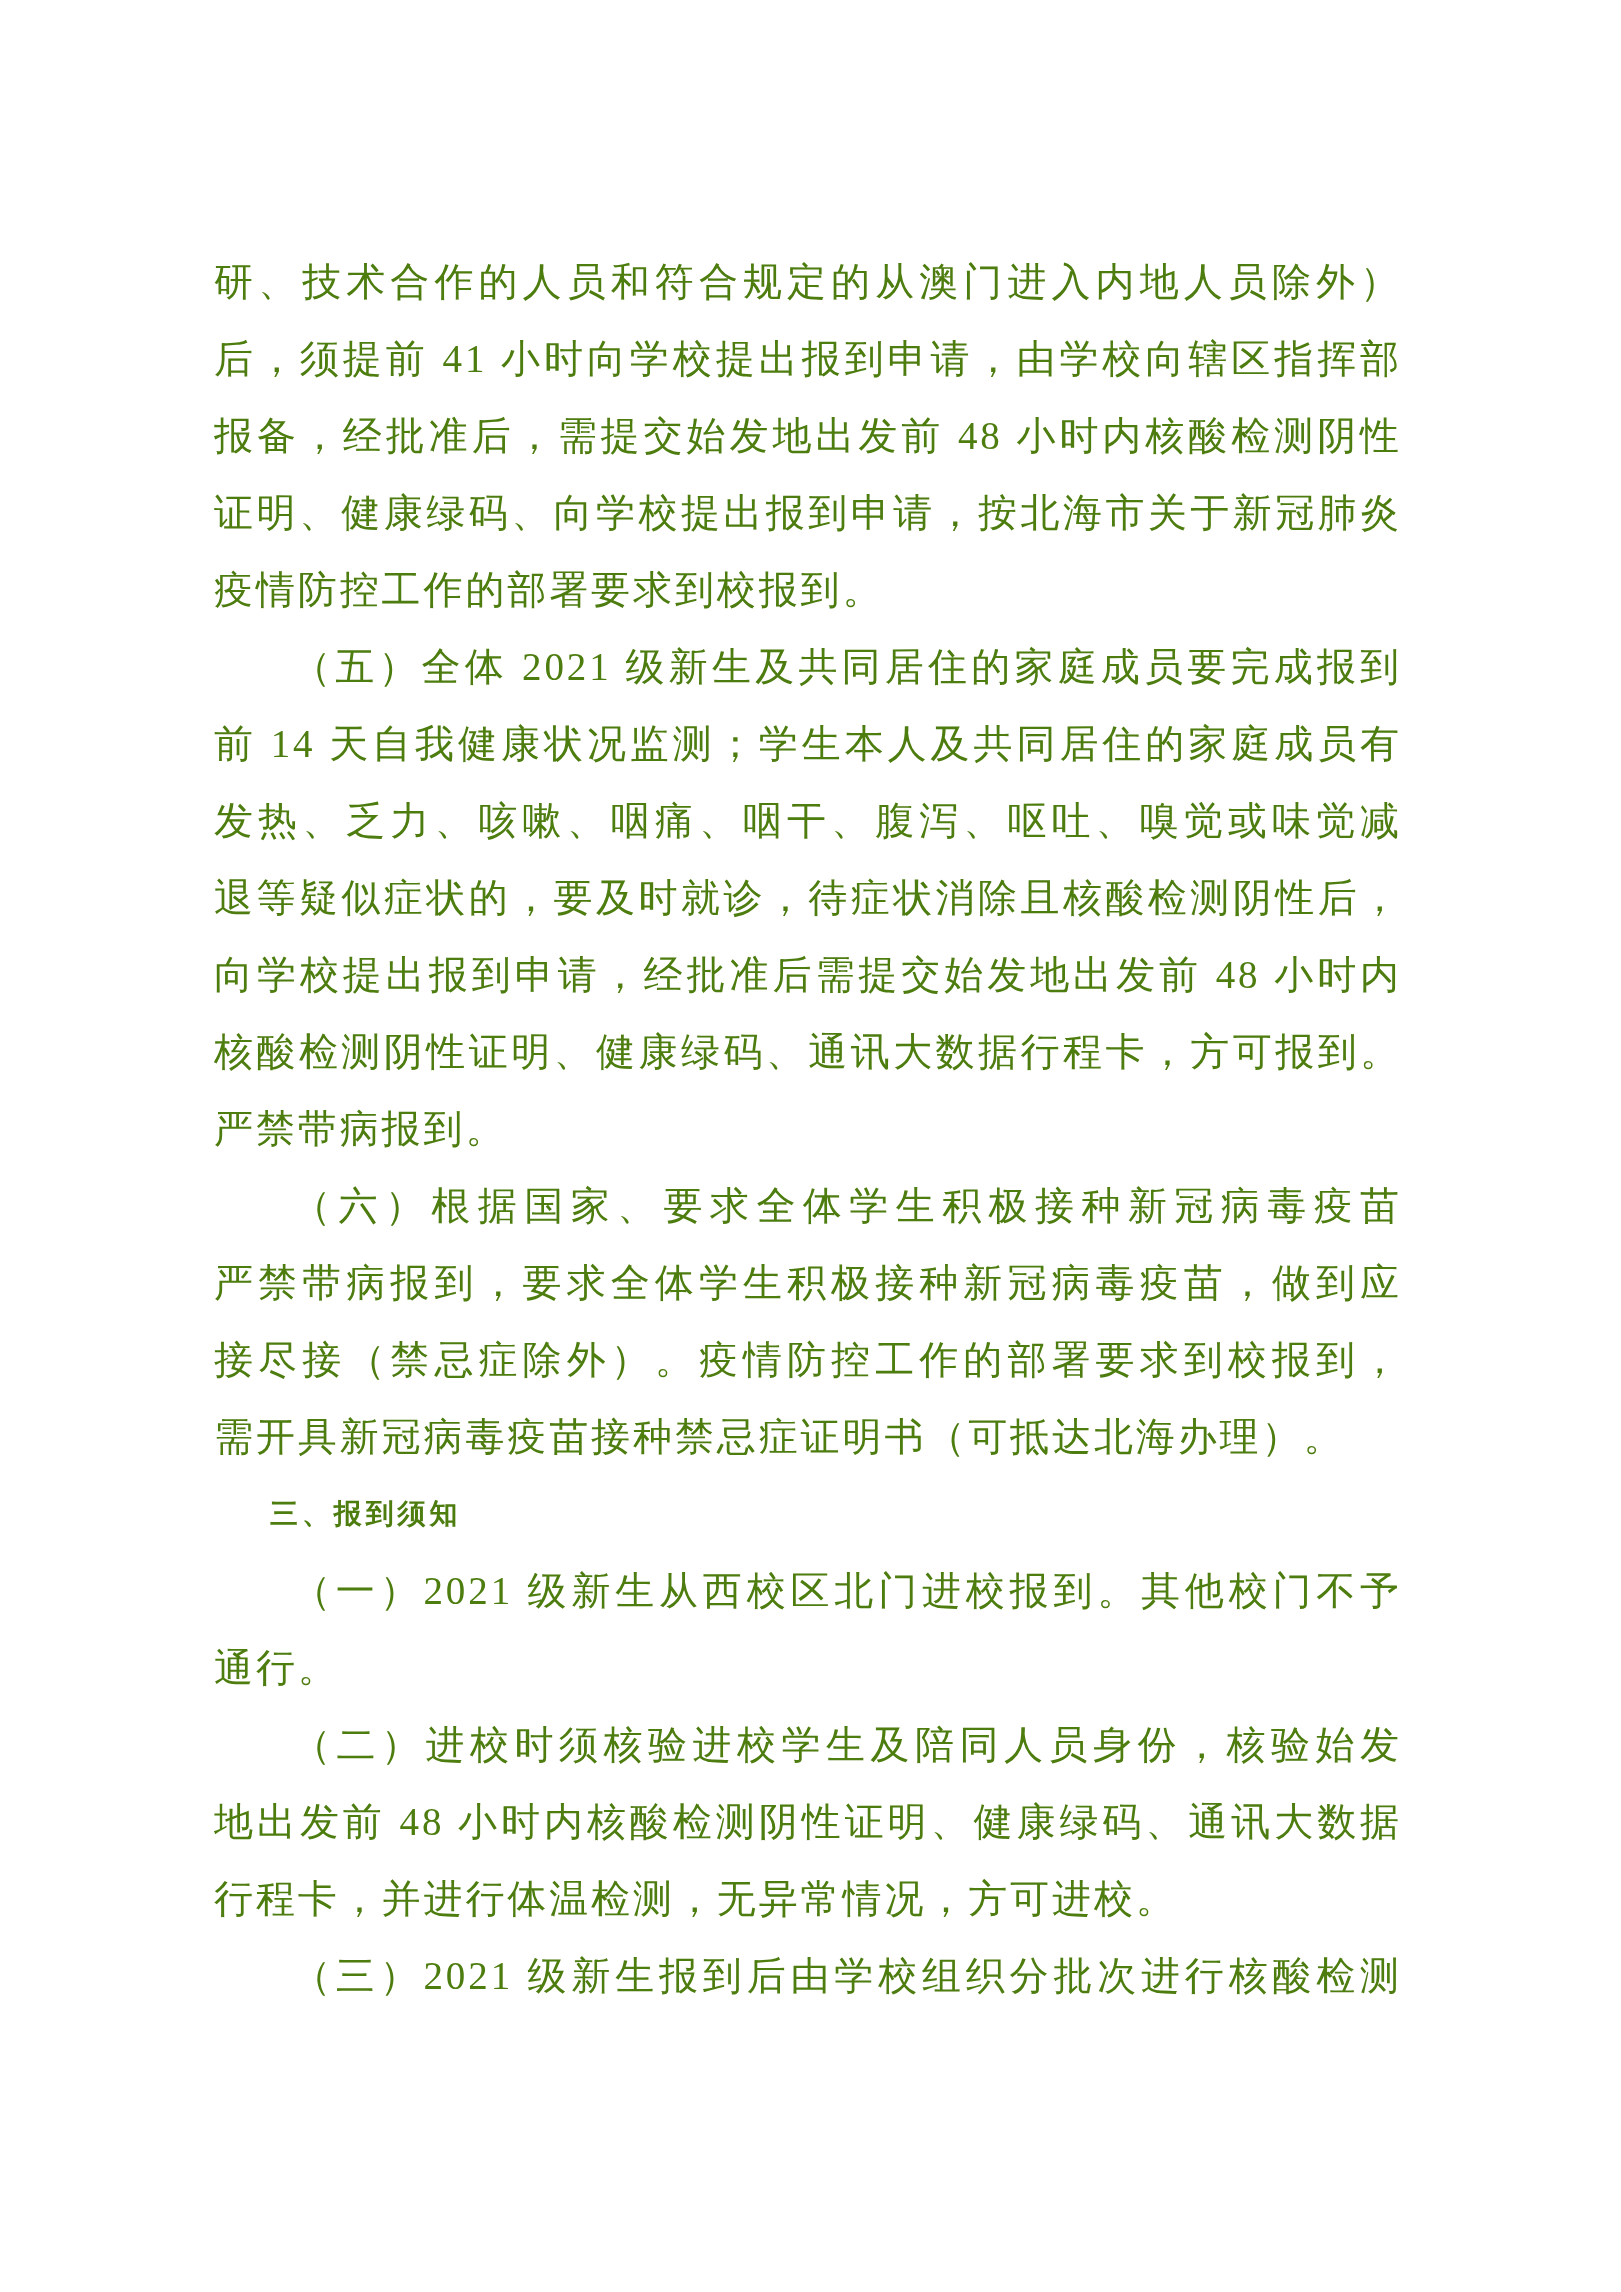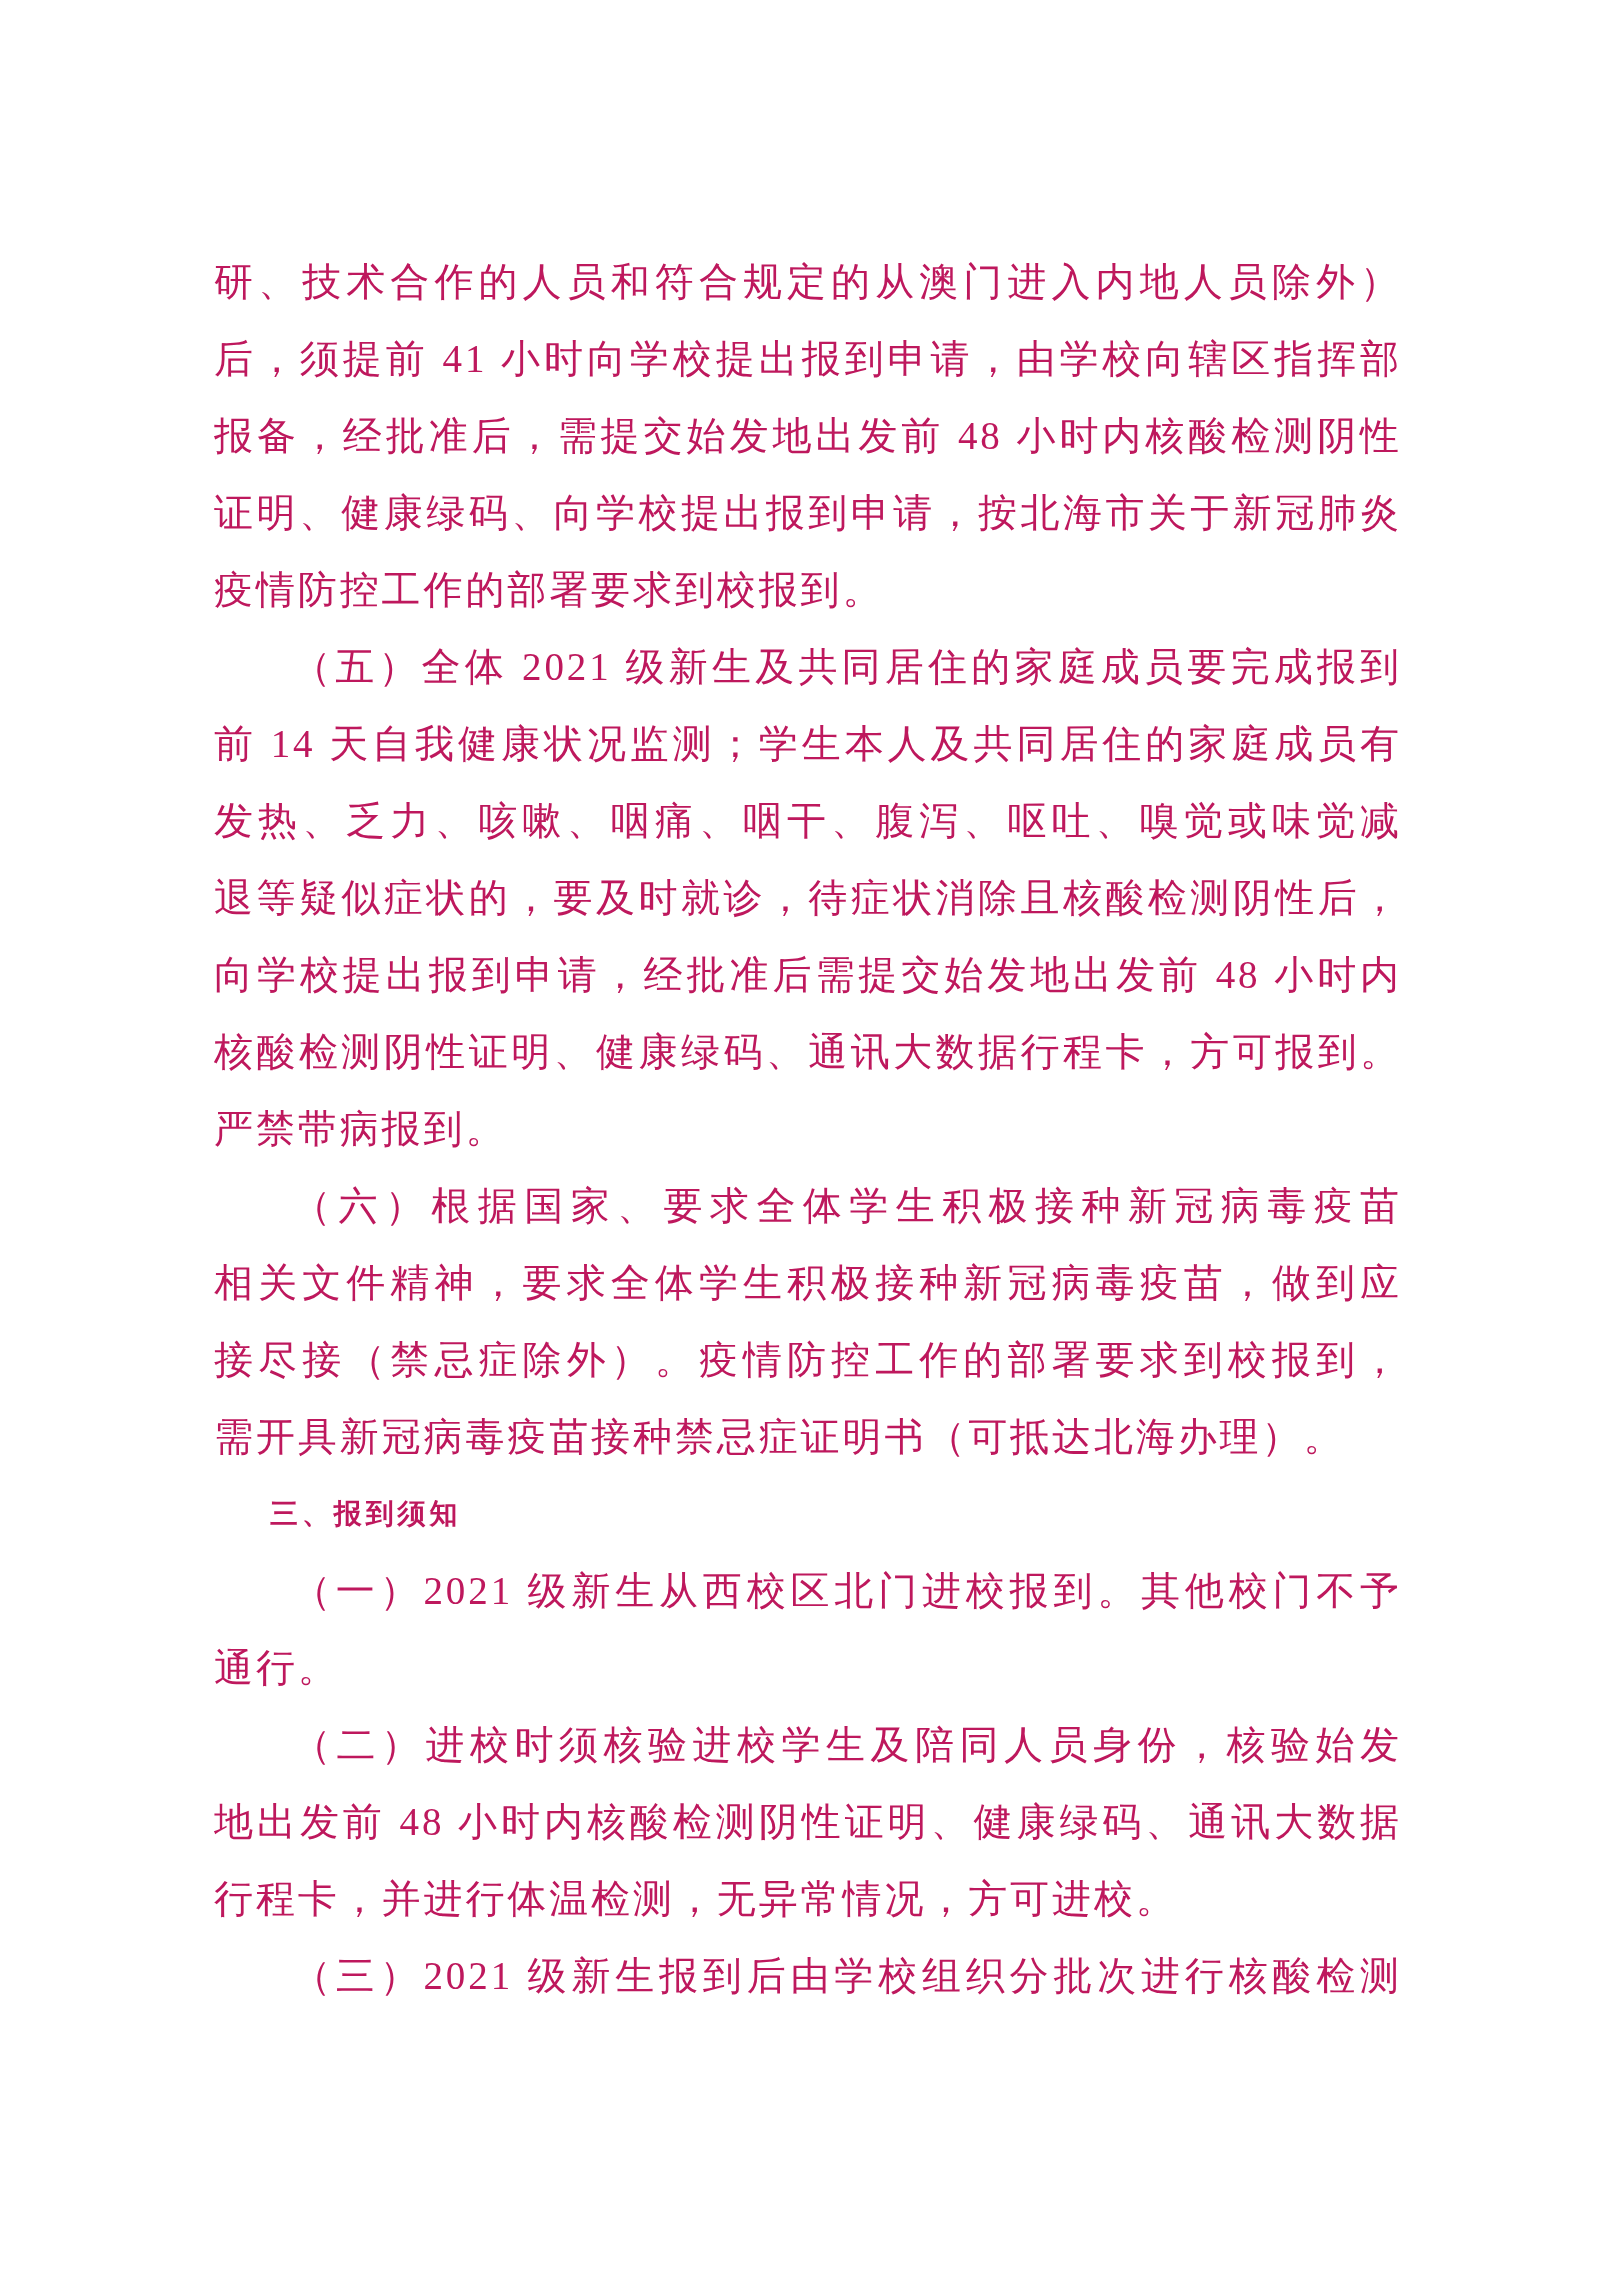--- a/index.html
+++ b/index.html
@@ -22,21 +22,21 @@
     left: 214px;
     top: 243px;
     width: 1188px;
   }
   .line {
     height: 77px;
     line-height: 77px;
     font-size: 39px;
     letter-spacing: 2.9px;
     white-space: pre-wrap;
-    color: #be185d;
+    color: #4d7c0f;
   }
   .line.justify {
     text-align: justify;
     text-align-last: justify;
     text-justify: inter-character;
   }
   .line.indent {
     text-indent: 2em;
   }
   .line.heading {
@@ -57,21 +57,21 @@
       <div class="line justify">证明、健康绿码、向学校提出报到申请，按北海市关于新冠肺炎</div>
       <div class="line">疫情防控工作的部署要求到校报到。</div>
       <div class="line indent justify">（五）全体 2021 级新生及共同居住的家庭成员要完成报到</div>
       <div class="line justify">前 14 天自我健康状况监测；学生本人及共同居住的家庭成员有</div>
       <div class="line justify">发热、乏力、咳嗽、咽痛、咽干、腹泻、呕吐、嗅觉或味觉减</div>
       <div class="line justify">退等疑似症状的，要及时就诊，待症状消除且核酸检测阴性后，</div>
       <div class="line justify">向学校提出报到申请，经批准后需提交始发地出发前 48 小时内</div>
       <div class="line justify">核酸检测阴性证明、健康绿码、通讯大数据行程卡，方可报到。</div>
       <div class="line">严禁带病报到。</div>
       <div class="line indent justify">（六）根据国家、要求全体学生积极接种新冠病毒疫苗</div>
-      <div class="line justify">相关文件精神，要求全体学生积极接种新冠病毒疫苗，做到应</div>
+      <div class="line justify">严禁带病报到，要求全体学生积极接种新冠病毒疫苗，做到应</div>
       <div class="line justify">接尽接（禁忌症除外）。疫情防控工作的部署要求到校报到，</div>
       <div class="line">需开具新冠病毒疫苗接种禁忌症证明书（可抵达北海办理）。</div>
       <div class="line heading indent">三、报到须知</div>
       <div class="line indent justify">（一）2021 级新生从西校区北门进校报到。其他校门不予</div>
       <div class="line">通行。</div>
       <div class="line indent justify">（二）进校时须核验进校学生及陪同人员身份，核验始发</div>
       <div class="line justify">地出发前 48 小时内核酸检测阴性证明、健康绿码、通讯大数据</div>
       <div class="line">行程卡，并进行体温检测，无异常情况，方可进校。</div>
       <div class="line indent justify">（三）2021 级新生报到后由学校组织分批次进行核酸检测</div>
     </div>

